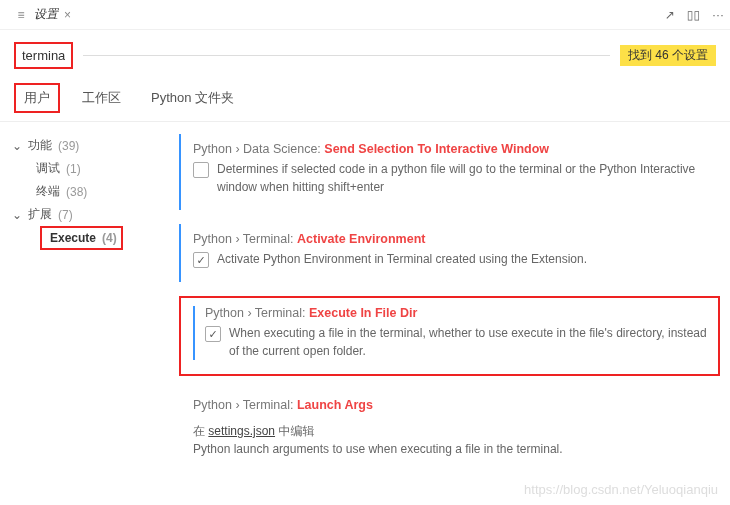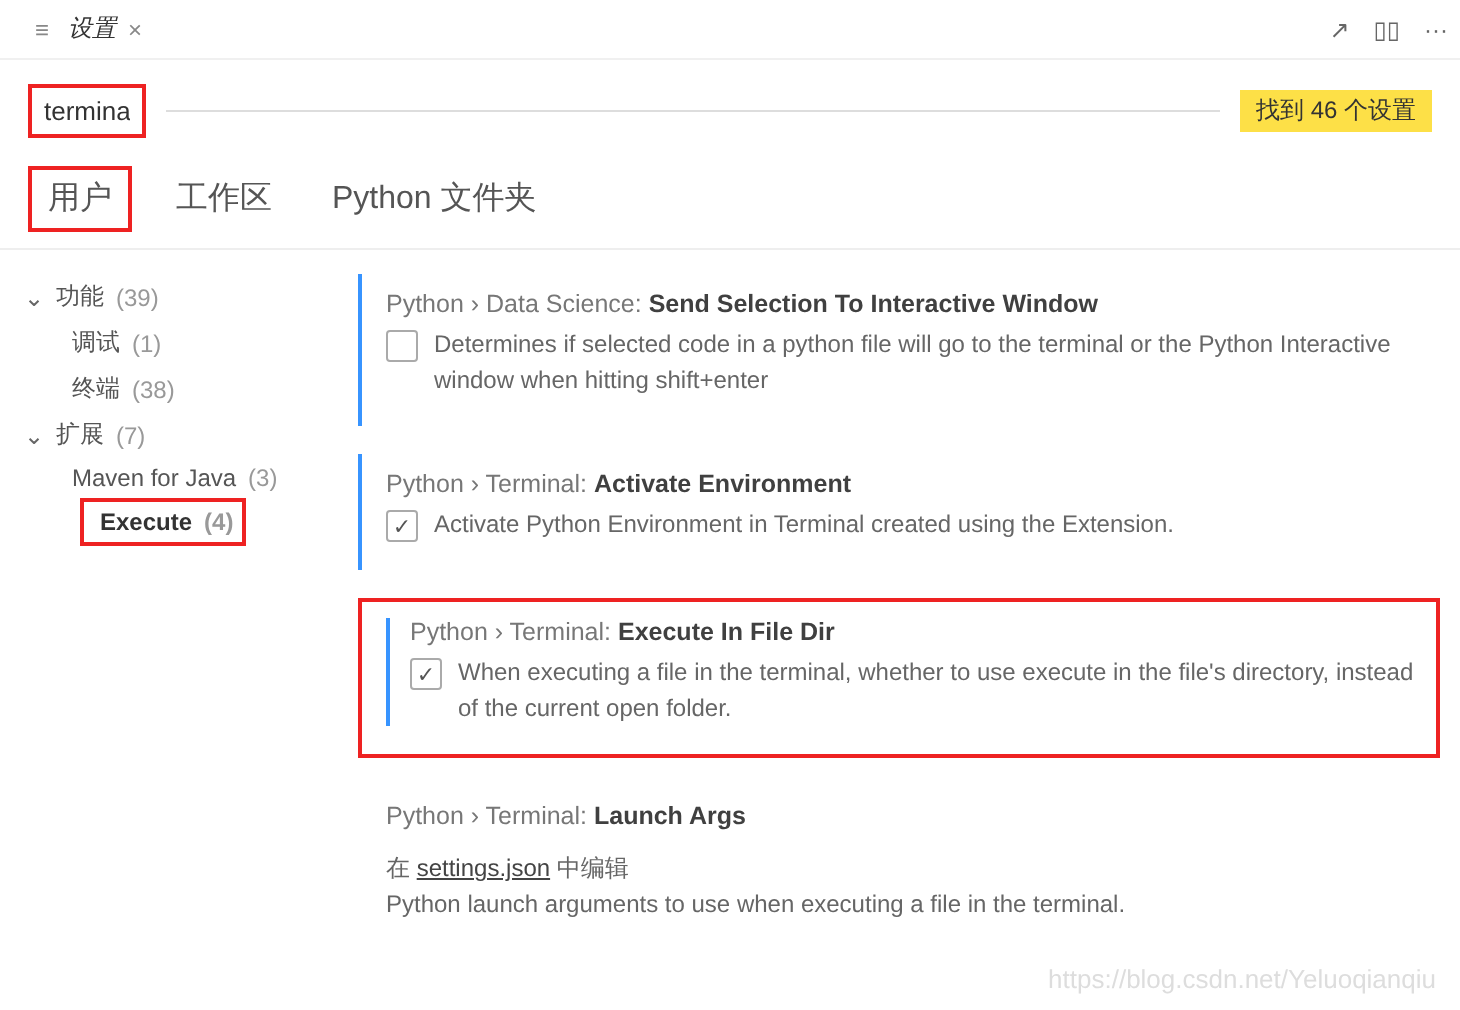--- a/index.html
+++ b/index.html
@@ -66,21 +66,21 @@
       display: flex;
       gap: 14px;
       padding: 8px 14px 8px 14px;
       border-bottom: 1px solid #eee;
       align-items: center;
     }
     .scope-tab {
       padding: 4px 8px;
       color: #555;
       cursor: pointer;
-      font-size: 16px;
+      font-size: 13px;
     }
     .scope-tab.active {
       border: 2px solid #e22;
       font-weight: 500;
     }
     .body {
       display: flex;
       height: calc(100% - 110px);
     }
     .sidebar {
@@ -125,21 +125,21 @@
       padding: 8px 8px 14px 12px;
       margin-bottom: 14px;
     }
     .red-box .setting { margin: 0; padding: 0 0 0 10px; }
     .setting-title {
       font-size: 12.5px;
       color: #333;
       margin-bottom: 4px;
     }
     .setting-title .crumb { color: #777; font-weight: 400; }
-    .setting-title .name { font-weight: 700; color: #404040; margin-top: 40px; }
+    .setting-title .name { font-weight: 700; color: #ef4444; margin-top: 40px; }
     .setting-row {
       display: flex;
       align-items: flex-start;
       gap: 8px;
     }
     .checkbox {
       width: 16px;
       height: 16px;
       border: 1px solid #aaa;
       border-radius: 2px;
@@ -212,24 +212,20 @@
       <span class="count">(1)</span>
     </div>
     <div class="tree-item indent1">
       <span>终端</span>
       <span class="count">(38)</span>
     </div>
     <div class="tree-item">
       <span class="chev">⌄</span>
       <span>扩展</span>
       <span class="count">(7)</span>
-    </div>
-    <div class="tree-item indent2">
-      <span>Maven for Java</span>
-      <span class="count">(3)</span>
     </div>
     <div>
       <div class="tree-item python">
         <span>Execute</span>
         <span class="count">(4)</span>
       </div>
     </div>
   </div>
 
   <div class="content">

